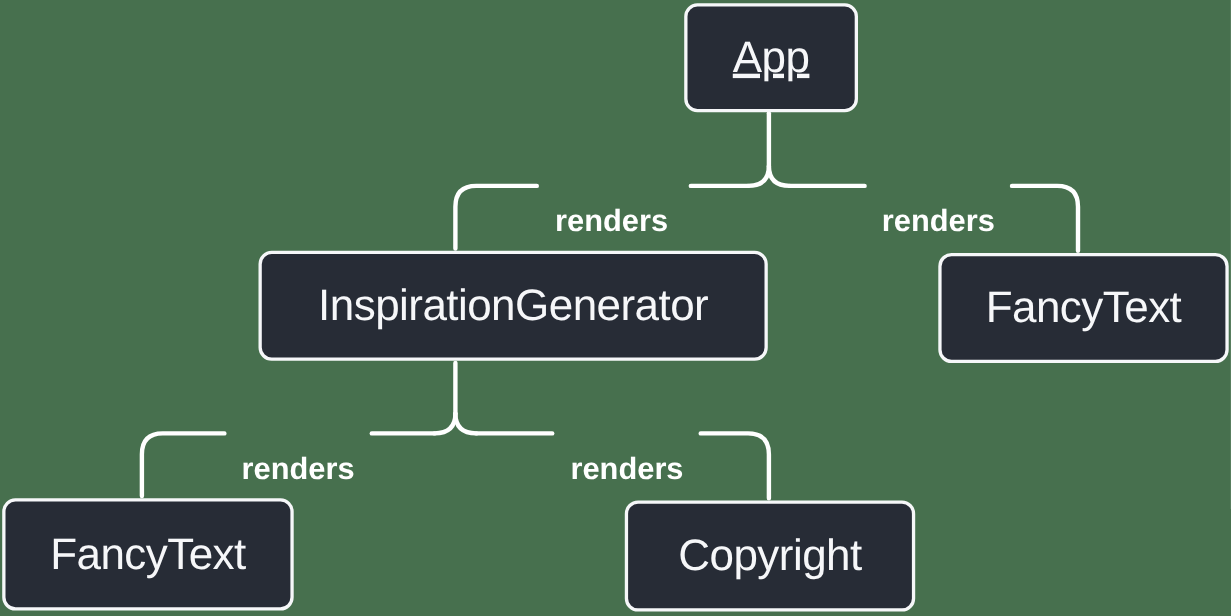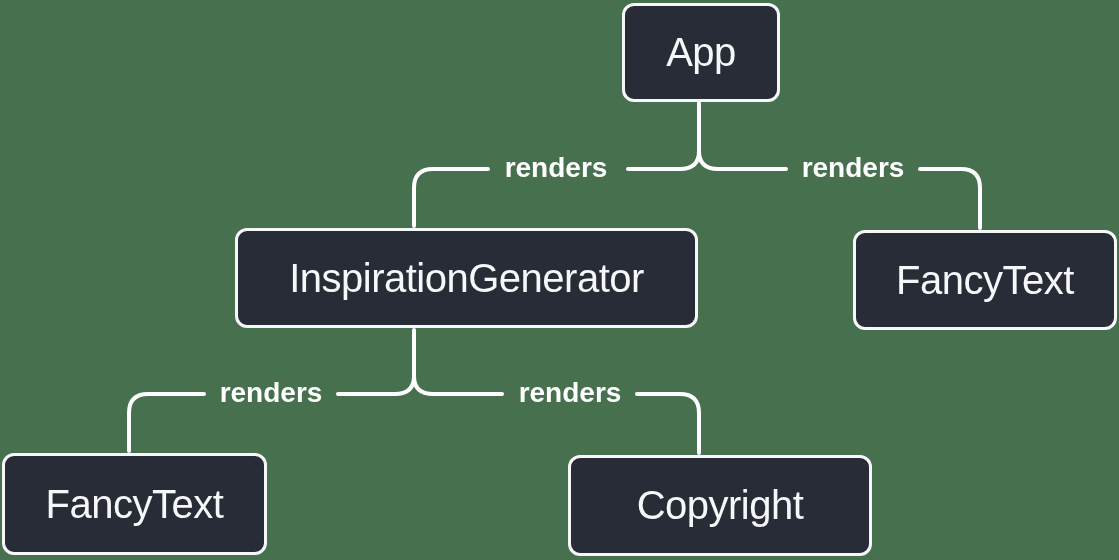--- a/index.html
+++ b/index.html
@@ -40,32 +40,33 @@
     border-radius: 12px;
     display: flex;
     align-items: center;
     justify-content: center;
     color: var(--node-text);
     font-size: 40px;
     font-weight: 500;
     letter-spacing: -0.5px;
     white-space: nowrap;
   }
-  .node-app            { left: 622px; top: 3px;   width: 158px; height: 99px;  }
+  .node-app            { left: 622px; top: 3px;   width: 158px; height: 99px; text-decoration: underline;  }
   .node-inspiration    { left: 195px; top: 228px; width: 463px; height: 100px; margin-left: 40px; }
   .node-fancytext-top  { left: 853px; top: 230px; width: 264px; height: 100px; }
   .node-fancytext-bot  { left: 2px;   top: 453px; width: 265px; height: 102px; }
-  .node-copyright      { left: 568px; top: 455px; width: 304px; height: 101px; }
+  .node-copyright      { left: 568px; top: 455px; width: 264px; height: 101px; }
   .edge-label {
     position: absolute;
     transform: translate(-50%, -50%);
     color: var(--edge-label-text);
     font-size: 28px;
     font-weight: 700;
     white-space: nowrap;
+    margin-top: 33px;
   }
   .edge-label-1 { left: 556px; top: 168px; }
   .edge-label-2 { left: 853px; top: 168px; }
   .edge-label-3 { left: 271px; top: 393px; }
   .edge-label-4 { left: 570px; top: 393px; }
 </style>
 </head>
 <body>
 
 <div class="stage">

